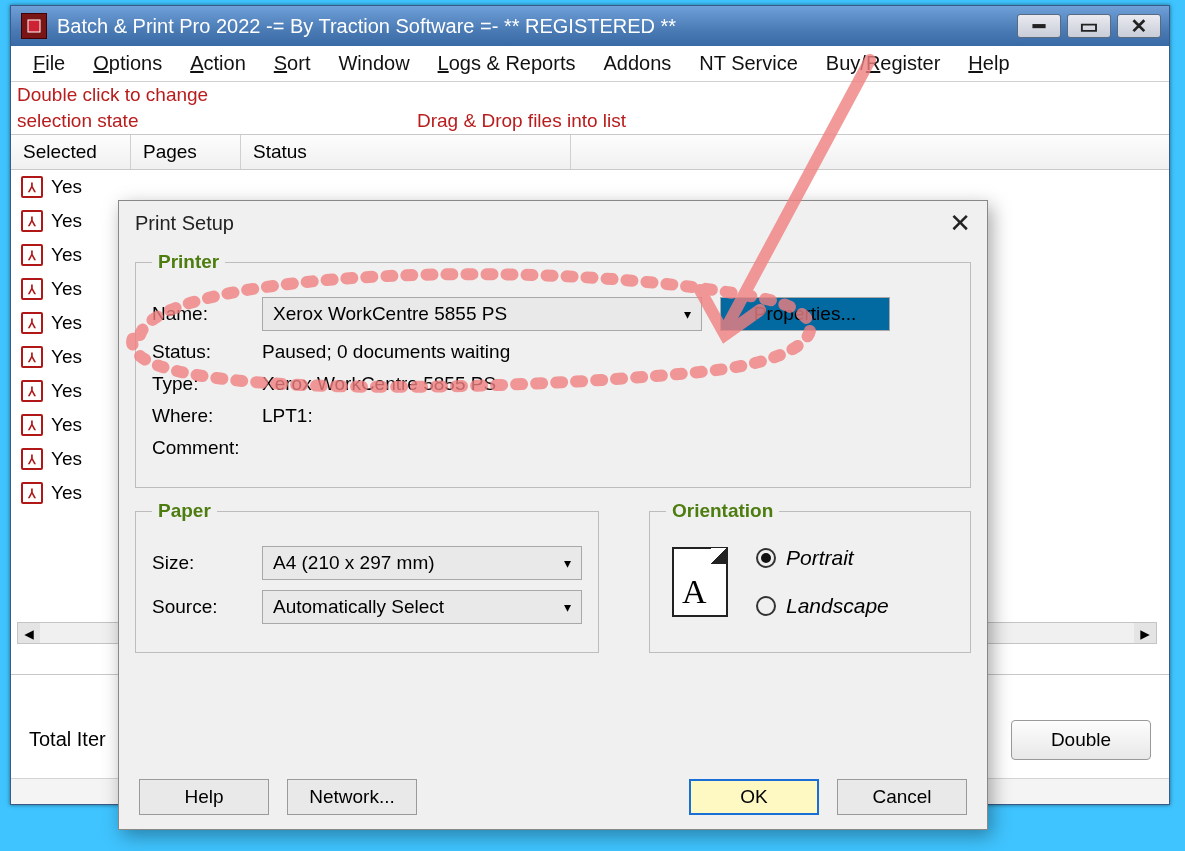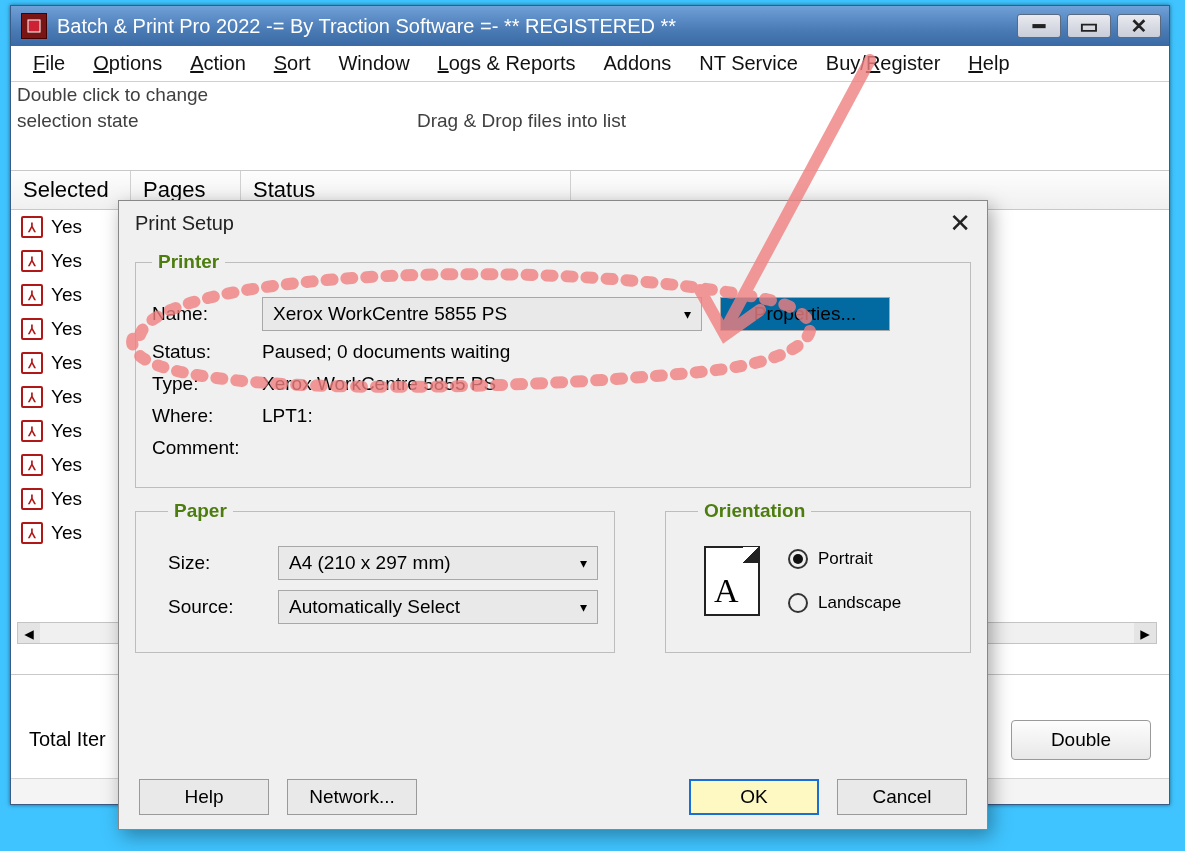--- a/index.html
+++ b/index.html
@@ -47,29 +47,28 @@
   .winbtn.close { background: linear-gradient(to bottom,#eaeaf0,#c8cdd8); }
 
   .menubar {
     height: 36px; background:#fff; border-bottom:1px solid #d0d0d0;
     display:flex; align-items:center; gap:0; padding:0 8px;
     font-size:20px; color:#111;
   }
   .menubar .mi { padding:4px 14px; }
   .menubar .u { text-decoration: underline; }
 
-  .hintbar { padding: 2px 6px; font-size:19px; color:#404040; display:flex; }
+  .hintbar { padding: 2px 6px; font-size:19px; color:#b91c1c; display:flex; }
   .hintbar .hint1 { width: 400px; }
   .hintbar .hint2 { }
 
   .columns {
     display:flex; border-top:1px solid #c8c8c8; border-bottom:1px solid #c8c8c8;
     background:linear-gradient(to bottom,#fdfdfd,#f0f0f0);
-    font-size:22px;
-    margin-top:36px;
+    font-size:19px;
   }
   .columns .col { padding:6px 12px; border-right:1px solid #d0d0d0;}
   .col-sel { width:120px; }
   .col-fn  { flex:1; }
   .col-pg  { width:110px; }
   .col-st  { width:330px; border-right:none;}
 
   .listarea { position:relative; height:480px; overflow:hidden; }
   .row { display:flex; align-items:center; height:34px; padding-left:10px; font-size:19px;}
   .pdf-icon {
@@ -123,32 +122,32 @@
     height:34px; background:#e9e9e9; border:1px solid #a8a8a8;
     display:flex; align-items:center; padding:0 10px; position:relative;
   }
   .combo .chev { margin-left:auto; font-size:14px;}
   .btn1 {
     height:34px; background:#0369a1; border:1px solid #a8a8a8;
     display:flex; align-items:center; justify-content:center; padding:0 18px;
   }
 
   .lower { display:flex; gap:18px; padding:0 16px;}
-  .lower fieldset { flex:1;padding-left:32px; }
+  .lower fieldset { flex:1; }
 
   .orient-body { display:flex; align-items:center; gap:28px; padding:10px 6px 6px 6px;}
   .page-icon {
     width:56px; height:70px; border:2px solid #222; position:relative; background:#fff;
   }
   .page-icon::before {
     content:""; position:absolute; right:-1px; top:-1px; width:16px; height:16px;
     background:linear-gradient(135deg,#fff 49%, #222 50%);
   }
   .page-icon .A { position:absolute; left:8px; bottom:4px; font-family:"Times New Roman",serif; font-size:34px;}
-  .radio-col { display:flex; flex-direction:column; gap:24px; font-size:17px;}
+  .radio-col { display:flex; flex-direction:column; gap:24px; font-size:21px;font-style:italic;}
   .radio-row { display:flex; align-items:center; gap:10px;}
   .radio {
     width:20px; height:20px; border:2px solid #333; border-radius:50%;
     display:flex; align-items:center; justify-content:center;
   }
   .radio.sel::after { content:""; width:10px; height:10px; background:#111; border-radius:50%; }
 
   .dlg-buttons {
     position:absolute; left:0; right:0; bottom:14px;
     display:flex; align-items:center; padding:0 20px; gap:18px;

